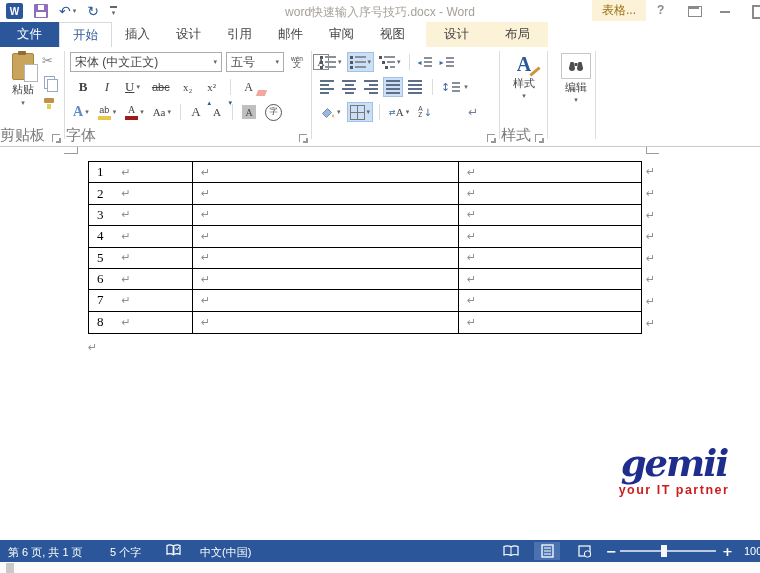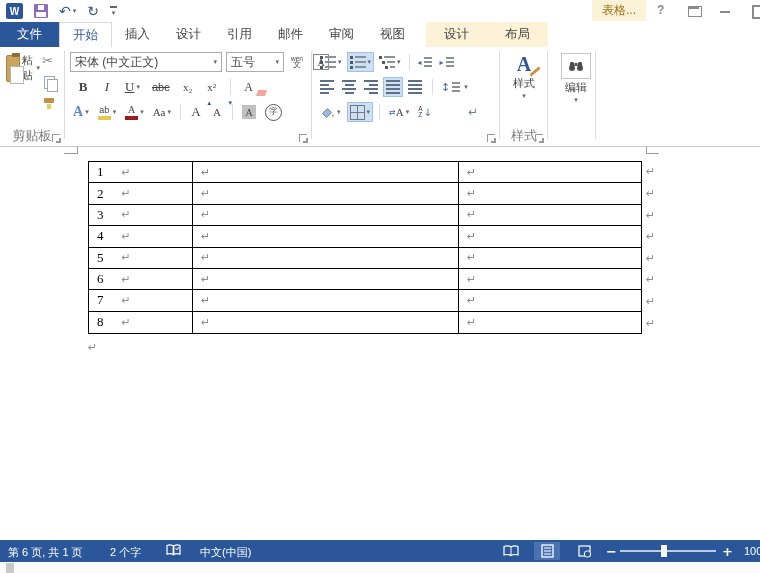--- a/index.html
+++ b/index.html
@@ -36,21 +36,21 @@
   .tab.file{background:#2b579a;color:#fff;padding:0 17px;}
   .tab.active{color:#2b579a;background:#fff;border:1px solid #d9d9d9;border-bottom:none;}
   .ctxtabs{display:flex;background:#fbf2d8;margin-left:8px;}
   .ctxtabs .tab{padding:0 18px;}
 
   
   .ribbon{position:absolute;left:0;top:47px;width:760px;height:99px;background:#fff;
           border-bottom:1px solid #c9c9c9;}
   .group{position:absolute;top:0;height:99px;}
   .gsep{position:absolute;top:4px;height:88px;width:1px;background:#dcdcdc;}
-  .glabel{position:absolute;bottom:1px;left:0;right:0;text-align:center;font-size:13px;color:#7a7a7a;}
+  .glabel{position:absolute;bottom:1px;left:0;right:0;font-size:15px;color:#7a7a7a;}
   .launcher{position:absolute;bottom:4px;right:4px;width:7px;height:7px;
             border-left:1px solid #999;border-top:1px solid #999;}
   .launcher::after{content:"";position:absolute;right:-1px;bottom:-1px;width:3px;height:3px;
                    border-right:2px solid #999;border-bottom:2px solid #999;}
   .rrow{position:absolute;display:flex;align-items:center;}
   .rbtn{display:flex;align-items:center;justify-content:center;min-width:18px;height:20px;
         border:1px solid transparent;padding:0 2px;box-sizing:border-box;}
   .rbtn.on{background:#cbe0f6;border-color:#9fc3e7;}
   .dd{font-size:7px;color:#666;margin-left:2px;font-family:"DejaVu Sans",sans-serif;}
   .combo{border:1px solid #acacac;height:20px;display:flex;align-items:center;
@@ -164,20 +164,21 @@
       <span style="display:flex;align-items:center;gap:2px">
         <span class="qglyph">↶</span>
         <span class="ddsmall">▾</span>
       </span>
       <span class="qglyph">↻</span>
       <span class="qatdd">
         <i></i>
         <span class="ddsmall">▾</span>
       </span>
     </div>
+    <div class="wintitle">word快速输入序号技巧.docx - Word</div>
     <div class="ctxhead">表格...</div>
     <div class="tbbtn helpq">?</div>
     <div class="rdo abs"></div>
     <div class="minbar"></div>
     <div class="maxbox"></div>
   </div>
 
   <div class="tabrow">
     <div class="tab file">文件</div>
     <div class="tab active">开始</div>
@@ -189,21 +190,21 @@
     <div class="tab">视图</div>
     <div class="ctxtabs">
       <div class="tab">设计</div>
       <div class="tab">布局</div>
     </div>
   </div>
 
   <div class="ribbon">
 
     <div class="group" style="left:0;width:64px">
-      <div class="rrow" style="left:6px;top:6px;flex-direction:row;width:34px;gap:2px">
+      <div class="rrow" style="left:6px;top:6px;flex-direction:column;width:34px;gap:2px">
         <span class="clipicon"></span>
         <span style="font-size:11px">粘贴</span>
         <span class="ddsmall">▾</span>
       </div>
       <div class="rrow" style="left:42px;top:6px">
         <span class="scis">✂</span>
       </div>
       <div class="rrow" style="left:44px;top:29px">
         <span class="copyic"></span>
       </div>
@@ -282,20 +283,21 @@
           <sup>▾</sup>
         </span>
         <span class="vline"></span>
         <span class="rbtn">
           <span class="shadeA">A</span>
         </span>
         <span class="rbtn">
           <span class="encircle">字</span>
         </span>
       </div>
+      <div class="glabel">字体</div>
       <div class="launcher"></div>
     </div>
     <div class="gsep" style="left:311px"></div>
 
     <div class="group" style="left:313px;width:186px">
       <div class="rrow" style="left:4px;top:5px;gap:2px">
         <span class="rbtn">
           <span class="iclist">
             <span class="lrow">
                 <i class="mk"></i>
@@ -589,25 +591,29 @@
         </span>
       <span>
           <span class="pm">↵</span>
         </span>
     </div>
 
     <div class="aftermark">
       <span class="pm">↵</span>
     </div>
 
+    <div class="logo">
+      <div class="brand">gemii</div>
+      <div class="tagline">your IT partner</div>
+    </div>
   </div>
 
   <div class="status">
     <div class="sitem" style="left:8px">第 6 页, 共 1 页</div>
-    <div class="sitem" style="left:110px">2 个字</div>
+    <div class="sitem" style="left:110px">5 个字</div>
     <div class="sitem" style="left:166px;top:4px">
       <svg width="15" height="13" viewBox="0 0 15 13">
         <path d="M1 1.5 Q4 0.3 7.2 1.8 V10.5 Q4 9 1 10.2 Z" fill="none" stroke="#fff" stroke-width="1.2"></path>
         <path d="M14 1.5 Q11 0.3 7.8 1.8 V10.5 Q11 9 14 10.2 Z" fill="none" stroke="#fff" stroke-width="1.2"></path>
         <path d="M9.5 4 l1.5 1.8 L13 3" stroke="#fff" stroke-width="1" fill="none"></path>
       </svg>
     </div>
     <div class="sitem" style="left:200px">中文(中国)</div>
 
     <div class="viewbtn" style="left:498px">

